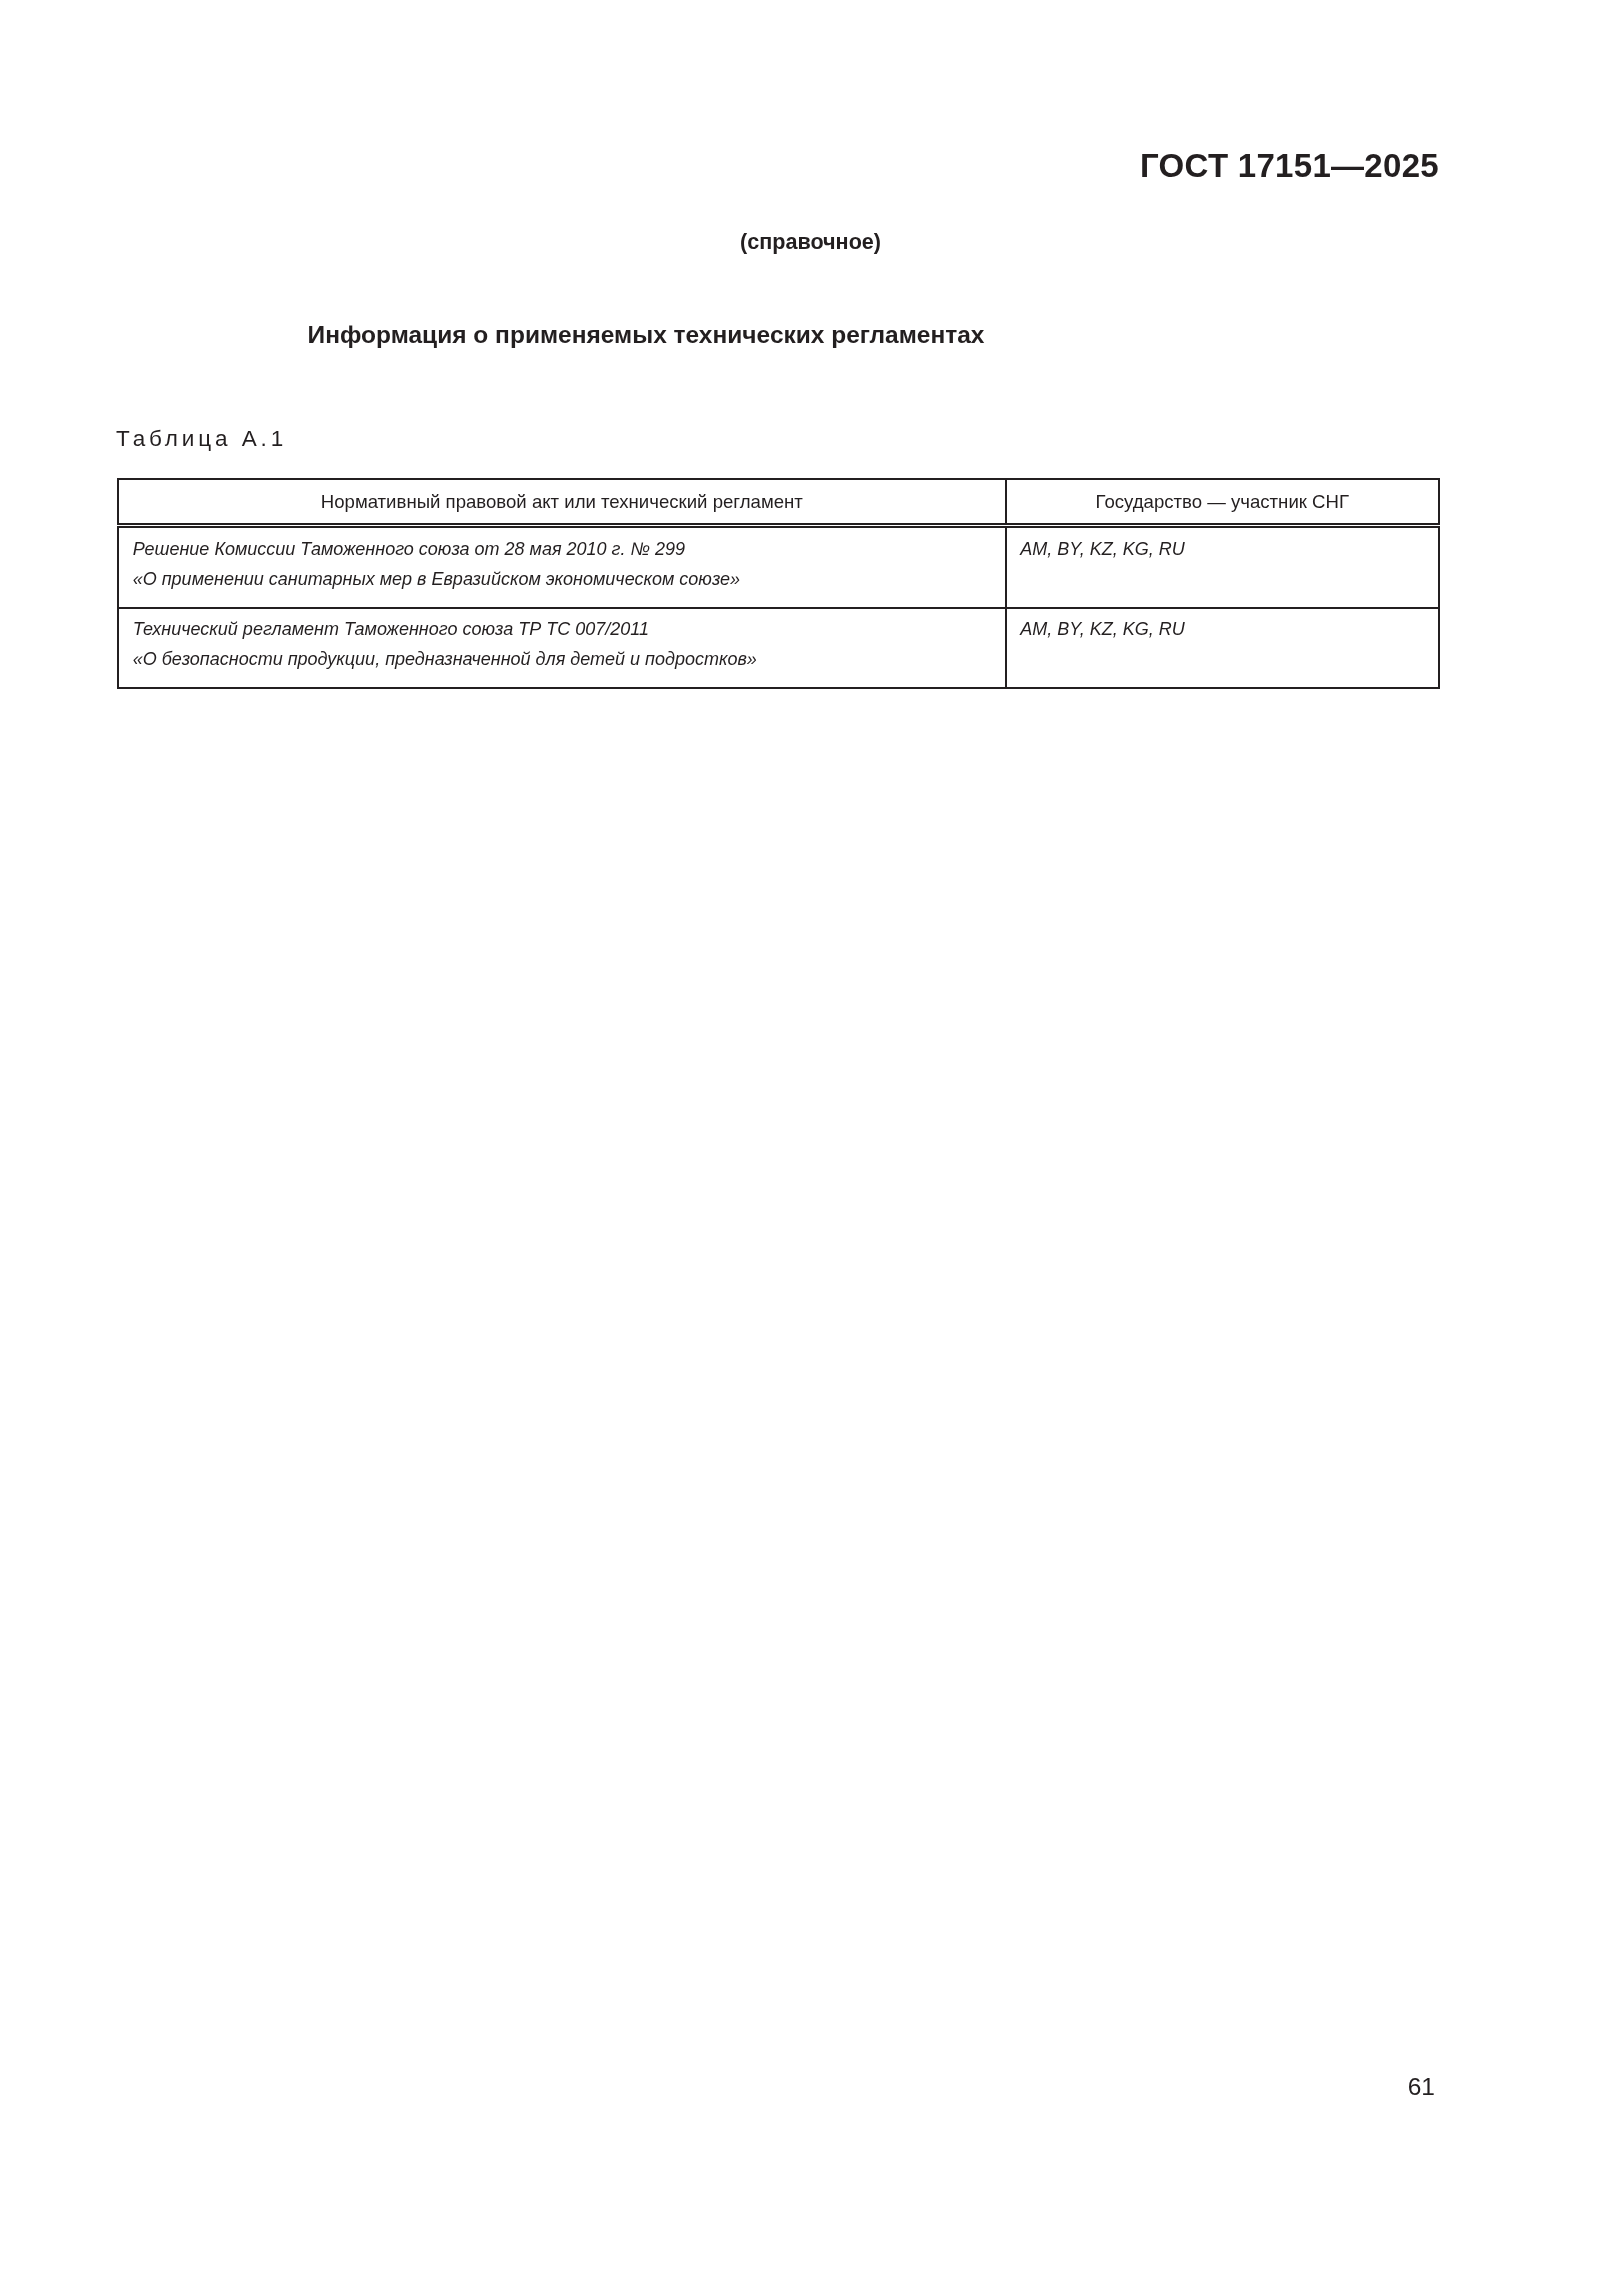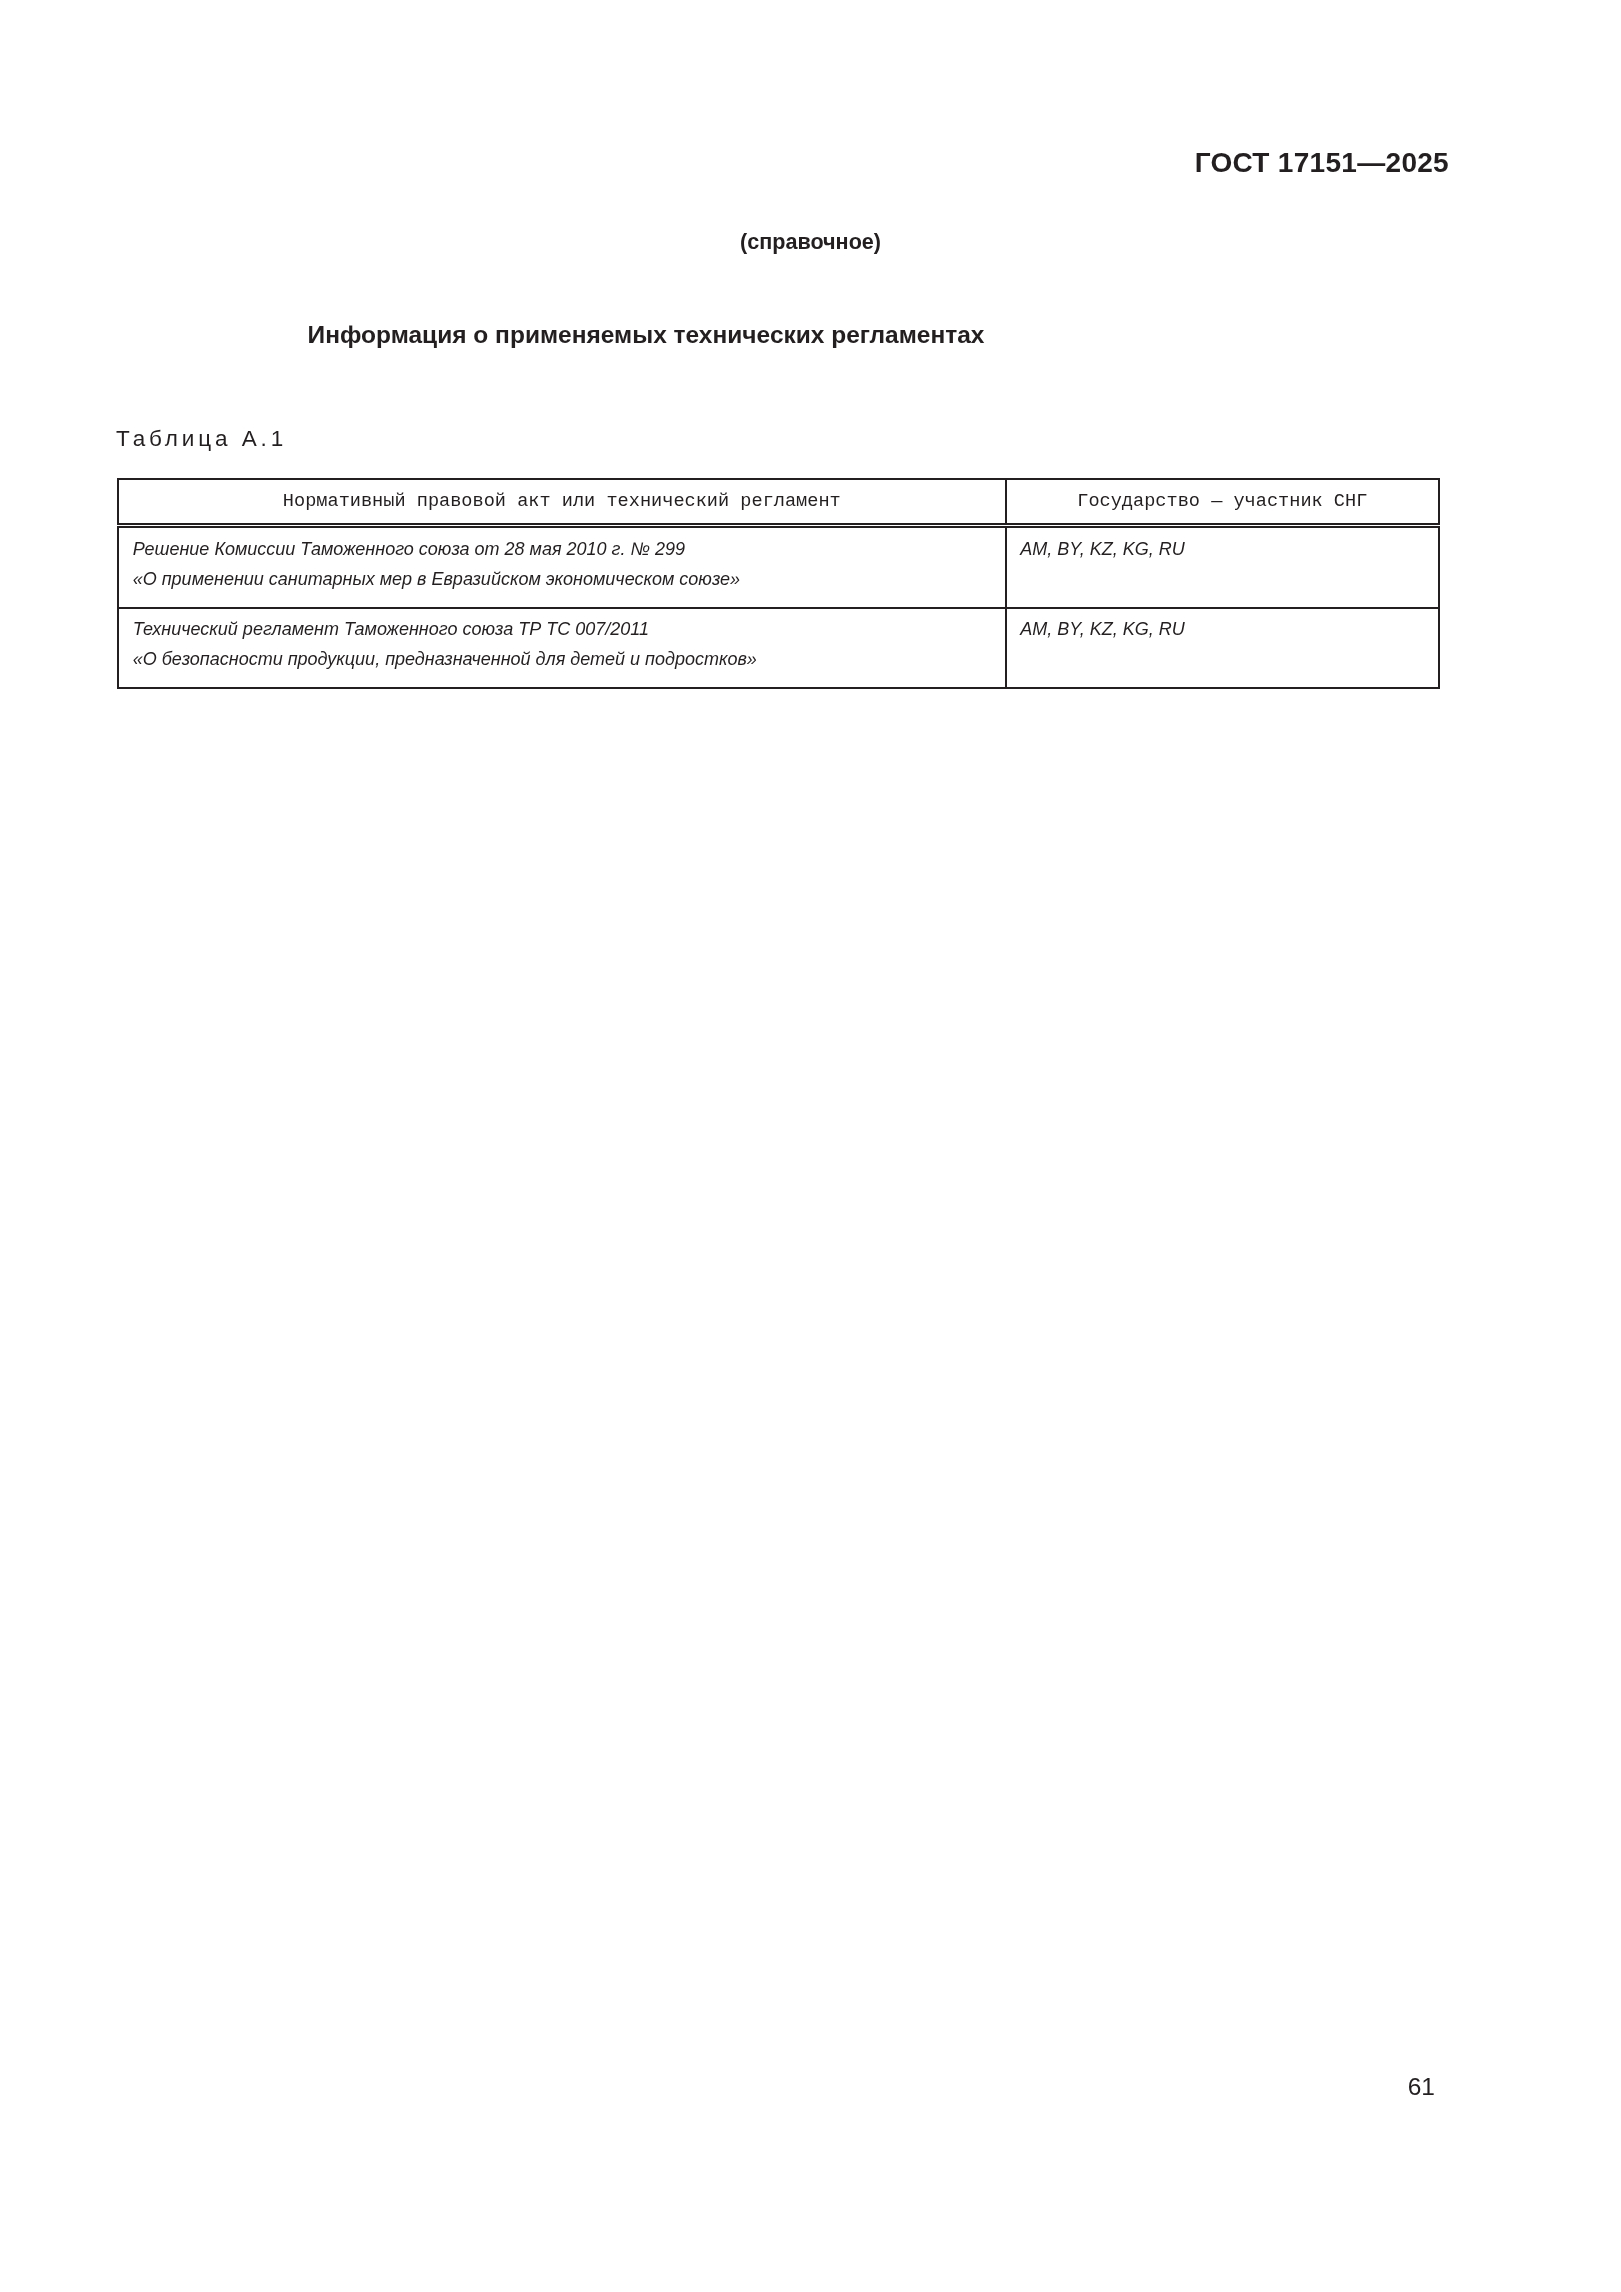--- a/index.html
+++ b/index.html
@@ -1,23 +1,23 @@
 <!DOCTYPE html>
 <html><head>
 <meta charset="utf-8">
 <style>
   html, body { margin: 0; padding: 0; background: #ffffff; }
   body { width: 1621px; height: 2293px; position: relative; font-family: "Liberation Sans", sans-serif; color: #231f20; }
-  .doc-code { position: absolute; top: 147px; right: 172px; font-weight: bold; font-size: 28px; letter-spacing: 0.3px; }
+  .doc-code { position: absolute; top: 147px; right: 182px; font-weight: bold; font-size: 33px; letter-spacing: 0.3px; }
   .annex { position: absolute; top: 227px; left: 0; width: 1621px; text-align: center; font-weight: bold; font-size: 21.6px; line-height: 29px; }
   .annex-title { position: absolute; top: 318px; left: 0; width: 1292px; text-align: center; font-weight: bold; font-size: 24.5px; line-height: 34px; }
   .table-caption { position: absolute; top: 426px; left: 116px; font-size: 22.5px; letter-spacing: 3.9px; }
   table.reg-table { position: absolute; top: 478px; left: 117px; width: 1323px; border-collapse: collapse; border: 2.9px solid #231f20; }
   table.reg-table th, table.reg-table td { border: 2px solid #231f20; vertical-align: top; }
-  table.reg-table th { font-weight: normal; font-size: 18.6px; height: 43px; vertical-align: middle; text-align: center; padding: 0 9.8px; border-bottom: 5.9px double #231f20; font-family: Liberation Mono, monospace; }
+  table.reg-table th { font-weight: normal; font-size: 18.6px; height: 43px; vertical-align: middle; text-align: center; padding: 0 9.8px; border-bottom: 5.9px double #231f20; }
   table.reg-table td { font-size: 18px; line-height: 30px; padding: 5.9px 13.7px 12.7px 13.7px; height: 59px; font-style: italic; }
   table.reg-table td.states { text-align: left; padding-top: 5.9px; }
   table.reg-table tr.row2 td { border-top: 2.9px solid #231f20; }
   .col1 { width: 866px; }
   .page-num { position: absolute; top: 2073px; right: 186px; font-size: 24.5px; }
 </style>
 </head>
 <body>
 
 <div class="doc-code">ГОСТ 17151—2025</div>

